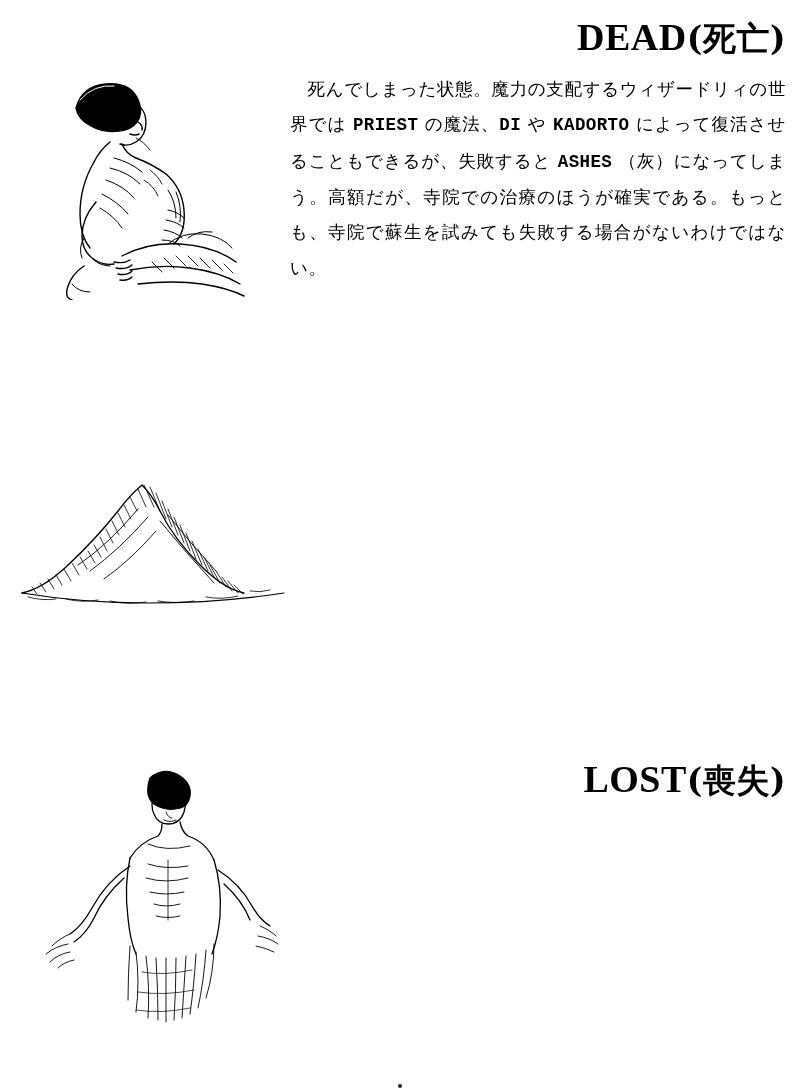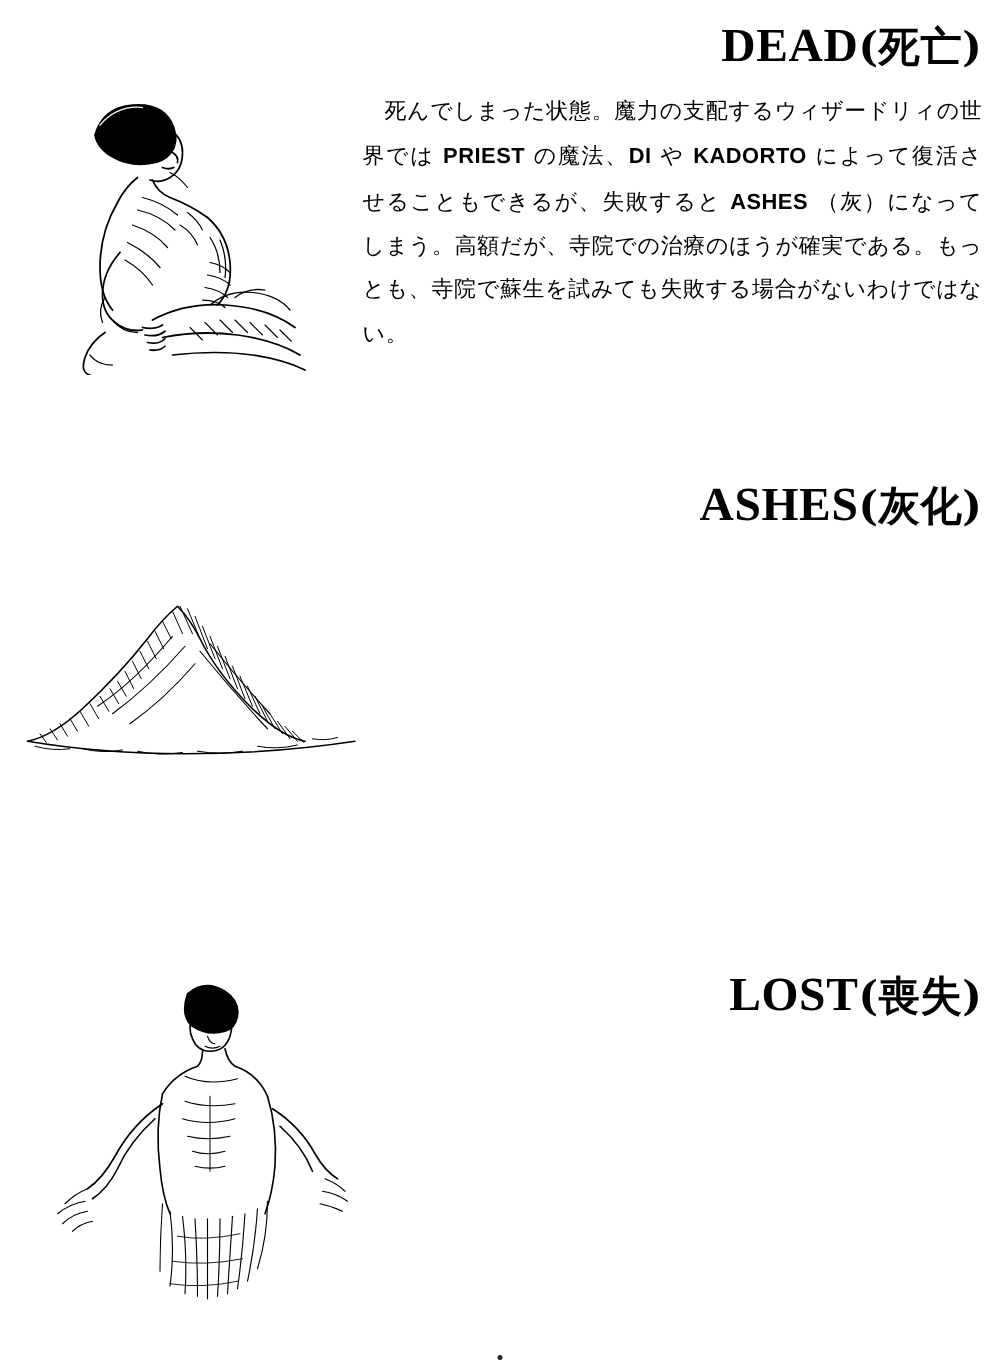--- a/index.html
+++ b/index.html
@@ -59,35 +59,35 @@
     font-family: "DejaVu Serif", serif;
     font-size: 17.5px;
     line-height: 2.02;
     text-align: justify;
     text-justify: inter-character;
     letter-spacing: 0.6px;
     margin: 0;
     text-indent: 1em;
   }
   .body-text b {
-    font-family: Liberation Sans, sans-serif;
+    font-family: Liberation Mono, monospace;
     font-weight: bold;
     letter-spacing: 0.4px;
   }
 
   
   #sec-dead { top: 18px; height: 330px; }
   #sec-dead .section-text { top: 0; }
   #sec-dead .section-illustration { top: 52px; }
 
   #sec-ashes { top: 385px; height: 300px; }
   #sec-ashes .section-text { top: 0; }
   #sec-ashes .section-illustration { top: 60px; }
 
-  #sec-lost { top: 777px; height: 300px; text-decoration: underline; }
+  #sec-lost { top: 760px; height: 300px; text-decoration: underline; }
   #sec-lost .section-text { top: 0; }
   #sec-lost .section-illustration { top: 0px; }
 
   
   .illus { display: block; }
 
   .page-footer-mark {
     position: absolute;
     left: 398px;
     bottom: 3px;
@@ -228,23 +228,20 @@
           <path d="M48 154 q16 4 32 1" stroke-width="0.8"></path>
           <path d="M92 156 q18 4 36 1" stroke-width="0.8"></path>
           <path d="M140 156 q18 3 36 0" stroke-width="0.8"></path>
           <path d="M188 152 q16 3 32-1" stroke-width="0.8"></path>
           <path d="M232 146 q10 2 20-1" stroke-width="0.8"></path>
         </g>
       </svg>
     </div>
 
     <div class="section-text">
-      <h2 class="heading">
-        <span>ASHES</span><span class="jp">(灰化)</span>
-      </h2>
     </div>
   </div>
 
   <div class="section" id="sec-lost">
 
     <div class="section-illustration">
       <svg class="illus" width="260" height="270" viewBox="0 0 260 270" xmlns="http://www.w3.org/2000/svg" style="margin-left:6px;">
         <g fill="none" stroke="#000" stroke-width="1.3" stroke-linecap="round" stroke-linejoin="round">
 
           <path d="M126 18 q14-12 30-2 q12 8 10 20 q-2 10-10 12 q-14 4-26-4 q-10-8-4-26z" fill="#000" stroke="#000"></path>

